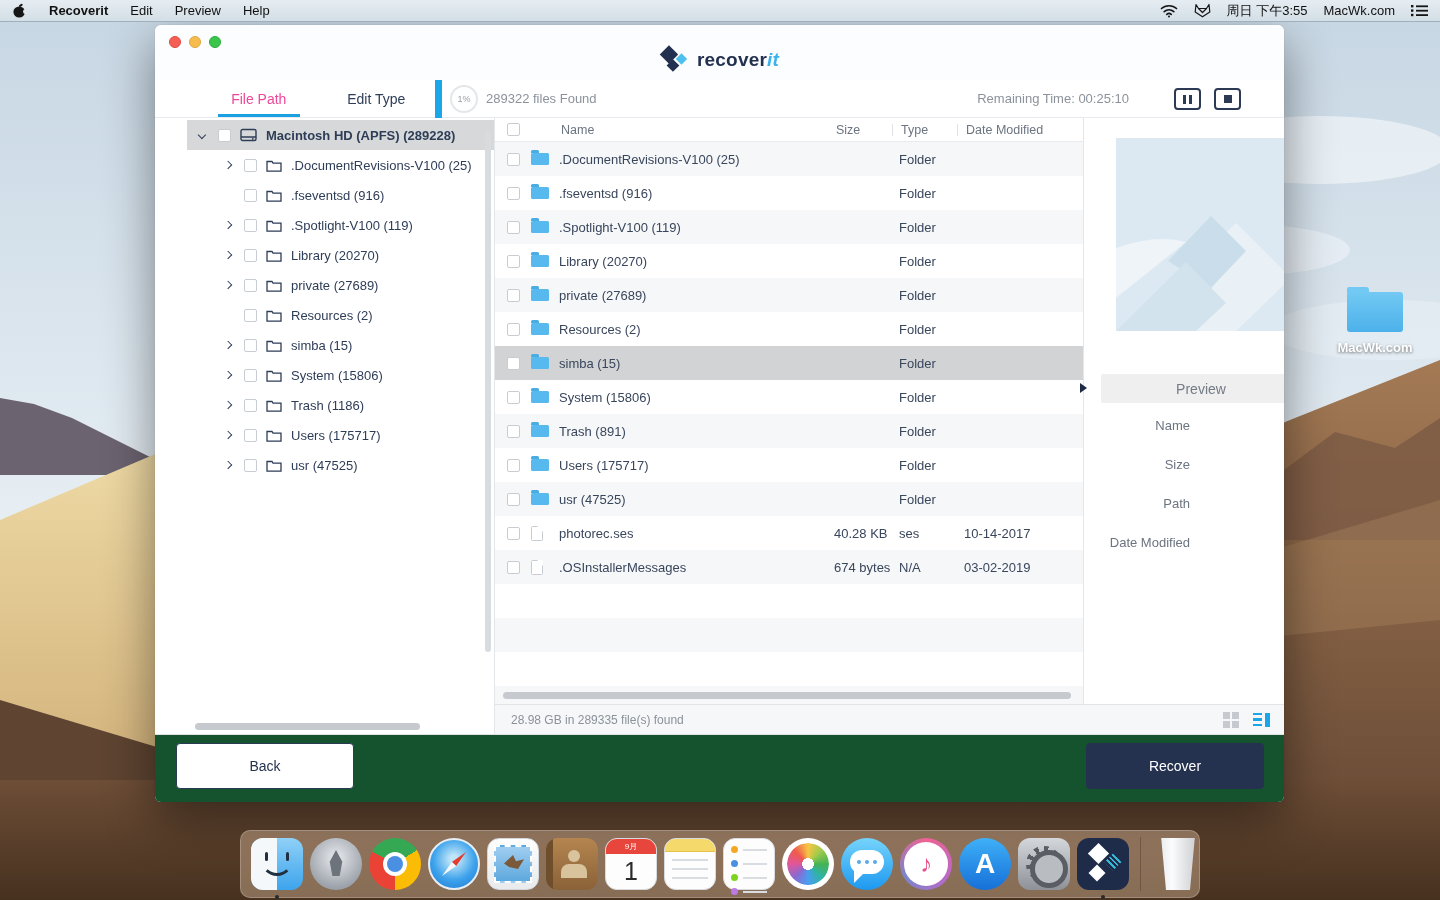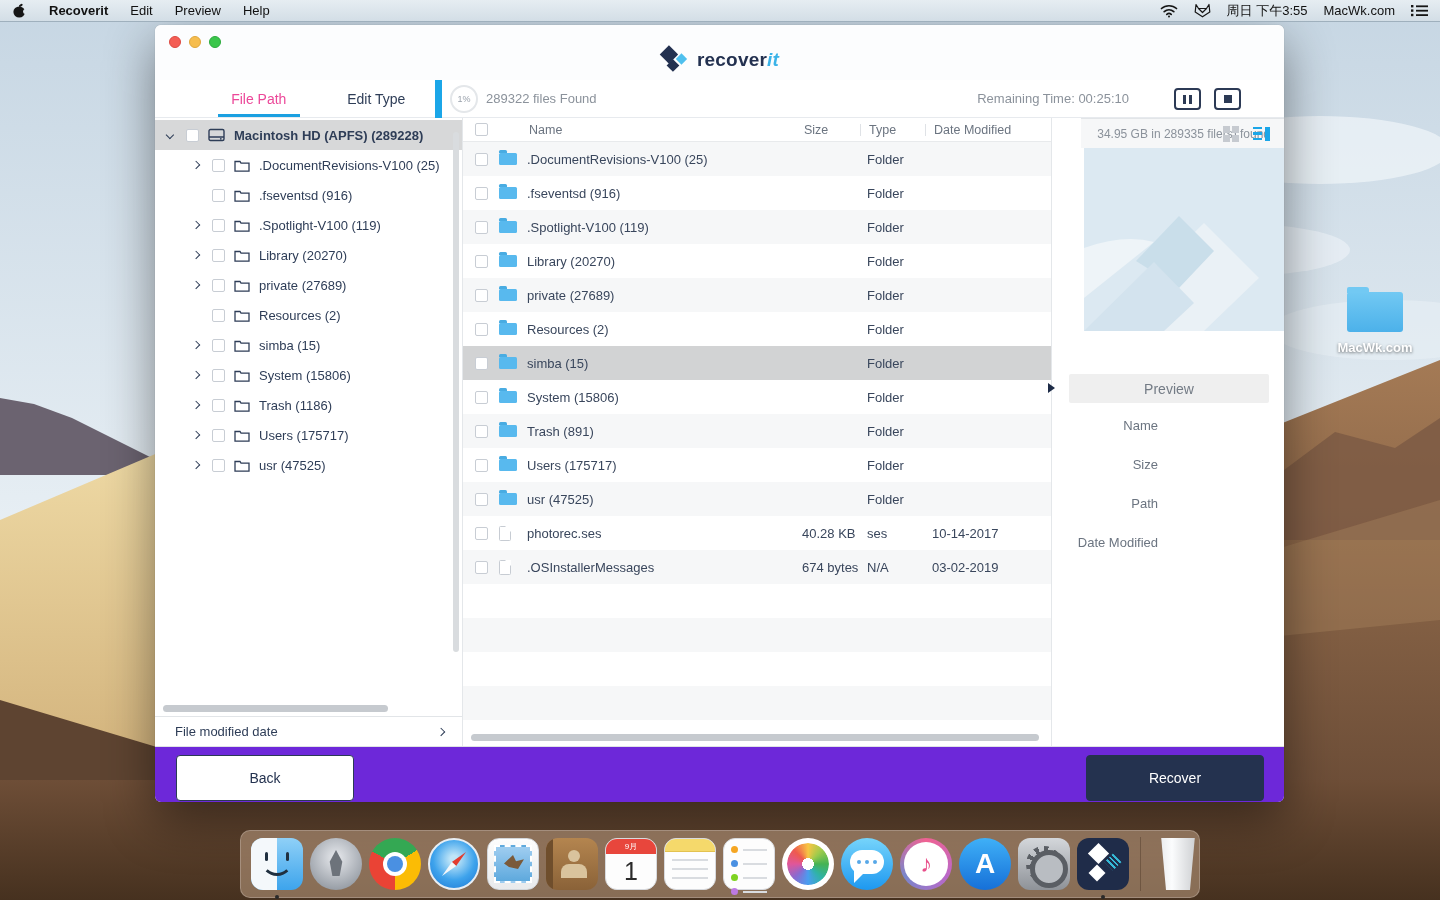--- a/index.html
+++ b/index.html
@@ -62,21 +62,21 @@
   .ctl.pause { right:83px; }
   .ctl.stop { right:43px; }
   .pbar { width:3px; height:9px; background:#2c3a55; }
   .sqr { width:8px; height:8px; background:#2c3a55; }
 
   
   .body { flex:1; display:flex; min-height:0; }
 
   
   .sidebar { width:308px; flex:none; border-right:1px solid #e4e7ea; display:flex;
-    flex-direction:column; position:relative; }
+    flex-direction:column; position:relative;margin-left:32px; }
   .tree { flex:1; overflow:hidden; padding-top:2px; }
   .titem { height:30px; display:flex; align-items:center; font-size:13px; color:#2e3d57;
     padding-left:12px; gap:9px; white-space:nowrap; overflow:hidden; }
   .titem.root { background:#d7d8d9; font-weight:bold; }
   .titem.child { padding-left:38px; }
   .chev { width:10px; flex:none; display:flex; }
   .chev i { border:solid #2e3d57; border-width:0 1.8px 1.8px 0; padding:2.4px; display:inline-block; }
   .chev.right i { transform:rotate(-45deg); }
   .chev.down i { transform:rotate(45deg); }
   .chev.none { visibility:hidden; }
@@ -86,21 +86,21 @@
   .vscroll { position:absolute; right:3px; top:14px; width:6px; height:520px;
     background:#d9dcdf; border-radius:3px; }
   .side-hscroll { height:15px; flex:none; position:relative; }
   .side-hscroll .thumb { position:absolute; left:8px; top:4px; width:225px; height:7px;
     background:#c6cacf; border-radius:4px; }
   .fmd { height:30px; flex:none; border-top:1px solid #e2e5e8; display:flex; align-items:center;
     font-size:13px; color:#2e3d57; padding:0 14px 0 20px; }
   .fmd .chev { margin-left:auto; }
 
   
-  .rightblock { flex:1; display:flex; min-width:0; }
+  .rightblock { flex:1; display:flex; flex-direction:column; min-width:0; }
   .mainrow { flex:1; display:flex; min-height:0; position:relative; }
 
   
   .tablearea { width:588px; flex:none; display:flex; flex-direction:column; position:relative; overflow:hidden; }
   .thead, .trow { display:grid; grid-template-columns:36px 28px 275px 65px 65px 119px; align-items:center; }
   .thead { height:24px; flex:none; font-size:12.5px; color:#6b7480; border-bottom:1px solid #e8eaec; }
   .thead .hcell { position:relative; padding-left:2px; }
   .thead .sep::before { content:""; position:absolute; left:-7px; top:1px; bottom:1px; width:1px; background:#dfe2e6; }
   .thead .cbx { margin-left:12px; }
   .rows { flex:1; overflow:hidden; }
@@ -135,21 +135,21 @@
     display:flex; align-items:center; padding:0 14px 0 16px; font-size:12px; color:#8b929b; position:relative; }
   .views { position:absolute; right:14px; display:flex; gap:14px; align-items:center; }
   .gridico { width:16px; height:16px; display:grid; grid-template-columns:7px 7px; grid-template-rows:7px 7px; gap:2px; }
   .gridico span { background:#c6cad0; }
   .listico { width:17px; height:14px; position:relative; }
   .listico .l { position:absolute; left:0; width:9px; height:2.6px; background:#1ba6e8; }
   .listico .l1{top:0;} .listico .l2{top:5.6px;} .listico .l3{top:11.2px;}
   .listico .vb { position:absolute; right:0; top:0; width:5px; height:14px; background:#1ba6e8; }
 
   
-  .footer { height:56px; flex:none; background:#6d28d9; border-top:1px solid #dfe2e5; position:relative; }
+  .footer { height:68px; flex:none; background:#14532d; border-top:1px solid #dfe2e5; position:relative; }
   .btn { position:absolute; top:8px; height:46px; width:178px; border-radius:4px; font-size:14px;
     font-family:inherit; cursor:pointer; }
   .btn.back { left:21px; background:#fff; border:1px solid #2b3a55; color:#243click352f; color:#24324f; }
   .btn.recover { right:20px; background:#24324f; border:1px solid #24324f; color:#fff; }
 
   
   .dfolder { position:absolute; left:1320px; top:292px; z-index:5; width:110px; text-align:center; }
   .dfolder .body { position:relative; width:56px; height:40px; margin:0 auto;
     background:linear-gradient(#72c9f3,#4cb1ea); border-radius:3px; }
   .dfolder .body::before { content:""; position:absolute; left:0; top:-5px; width:22px; height:6px;
@@ -504,26 +504,20 @@
                   <path d="M1 2.5 h5 l1 1.6 h8 v8 h-14 z"></path>
                 </svg>
               </span>
             <span class="tlabel">usr (47525)</span>
           </div>
         </div>
         <div class="vscroll"></div>
         <div class="side-hscroll">
             <div class="thumb"></div>
           </div>
-        <div class="fmd">
-          <span>File modified date</span>
-          <span class="chev right">
-              <i></i>
-            </span>
-        </div>
       </div>
 
       <div class="rightblock">
         <div class="mainrow">
           <div class="tablearea">
             <div class="thead">
               <span class="cbx"></span>
               <span></span>
               <span class="hcell">Name</span>
               <span class="hcell">Size</span>
@@ -657,21 +651,21 @@
             <div class="fields">
               <div class="f">Name</div>
               <div class="f">Size</div>
               <div class="f">Path</div>
               <div class="f gap">Date Modified</div>
             </div>
           </div>
         </div>
 
         <div class="statusbar">
-          <span>34.95 GB in 289335 file(s) found</span>
+          <span>28.98 GB in 289335 file(s) found</span>
           <div class="views">
             <span class="gridico">
                 <span></span>
                 <span></span>
                 <span></span>
                 <span></span>
               </span>
             <span class="listico">
                 <span class="l l1"></span>
                 <span class="l l2"></span>

